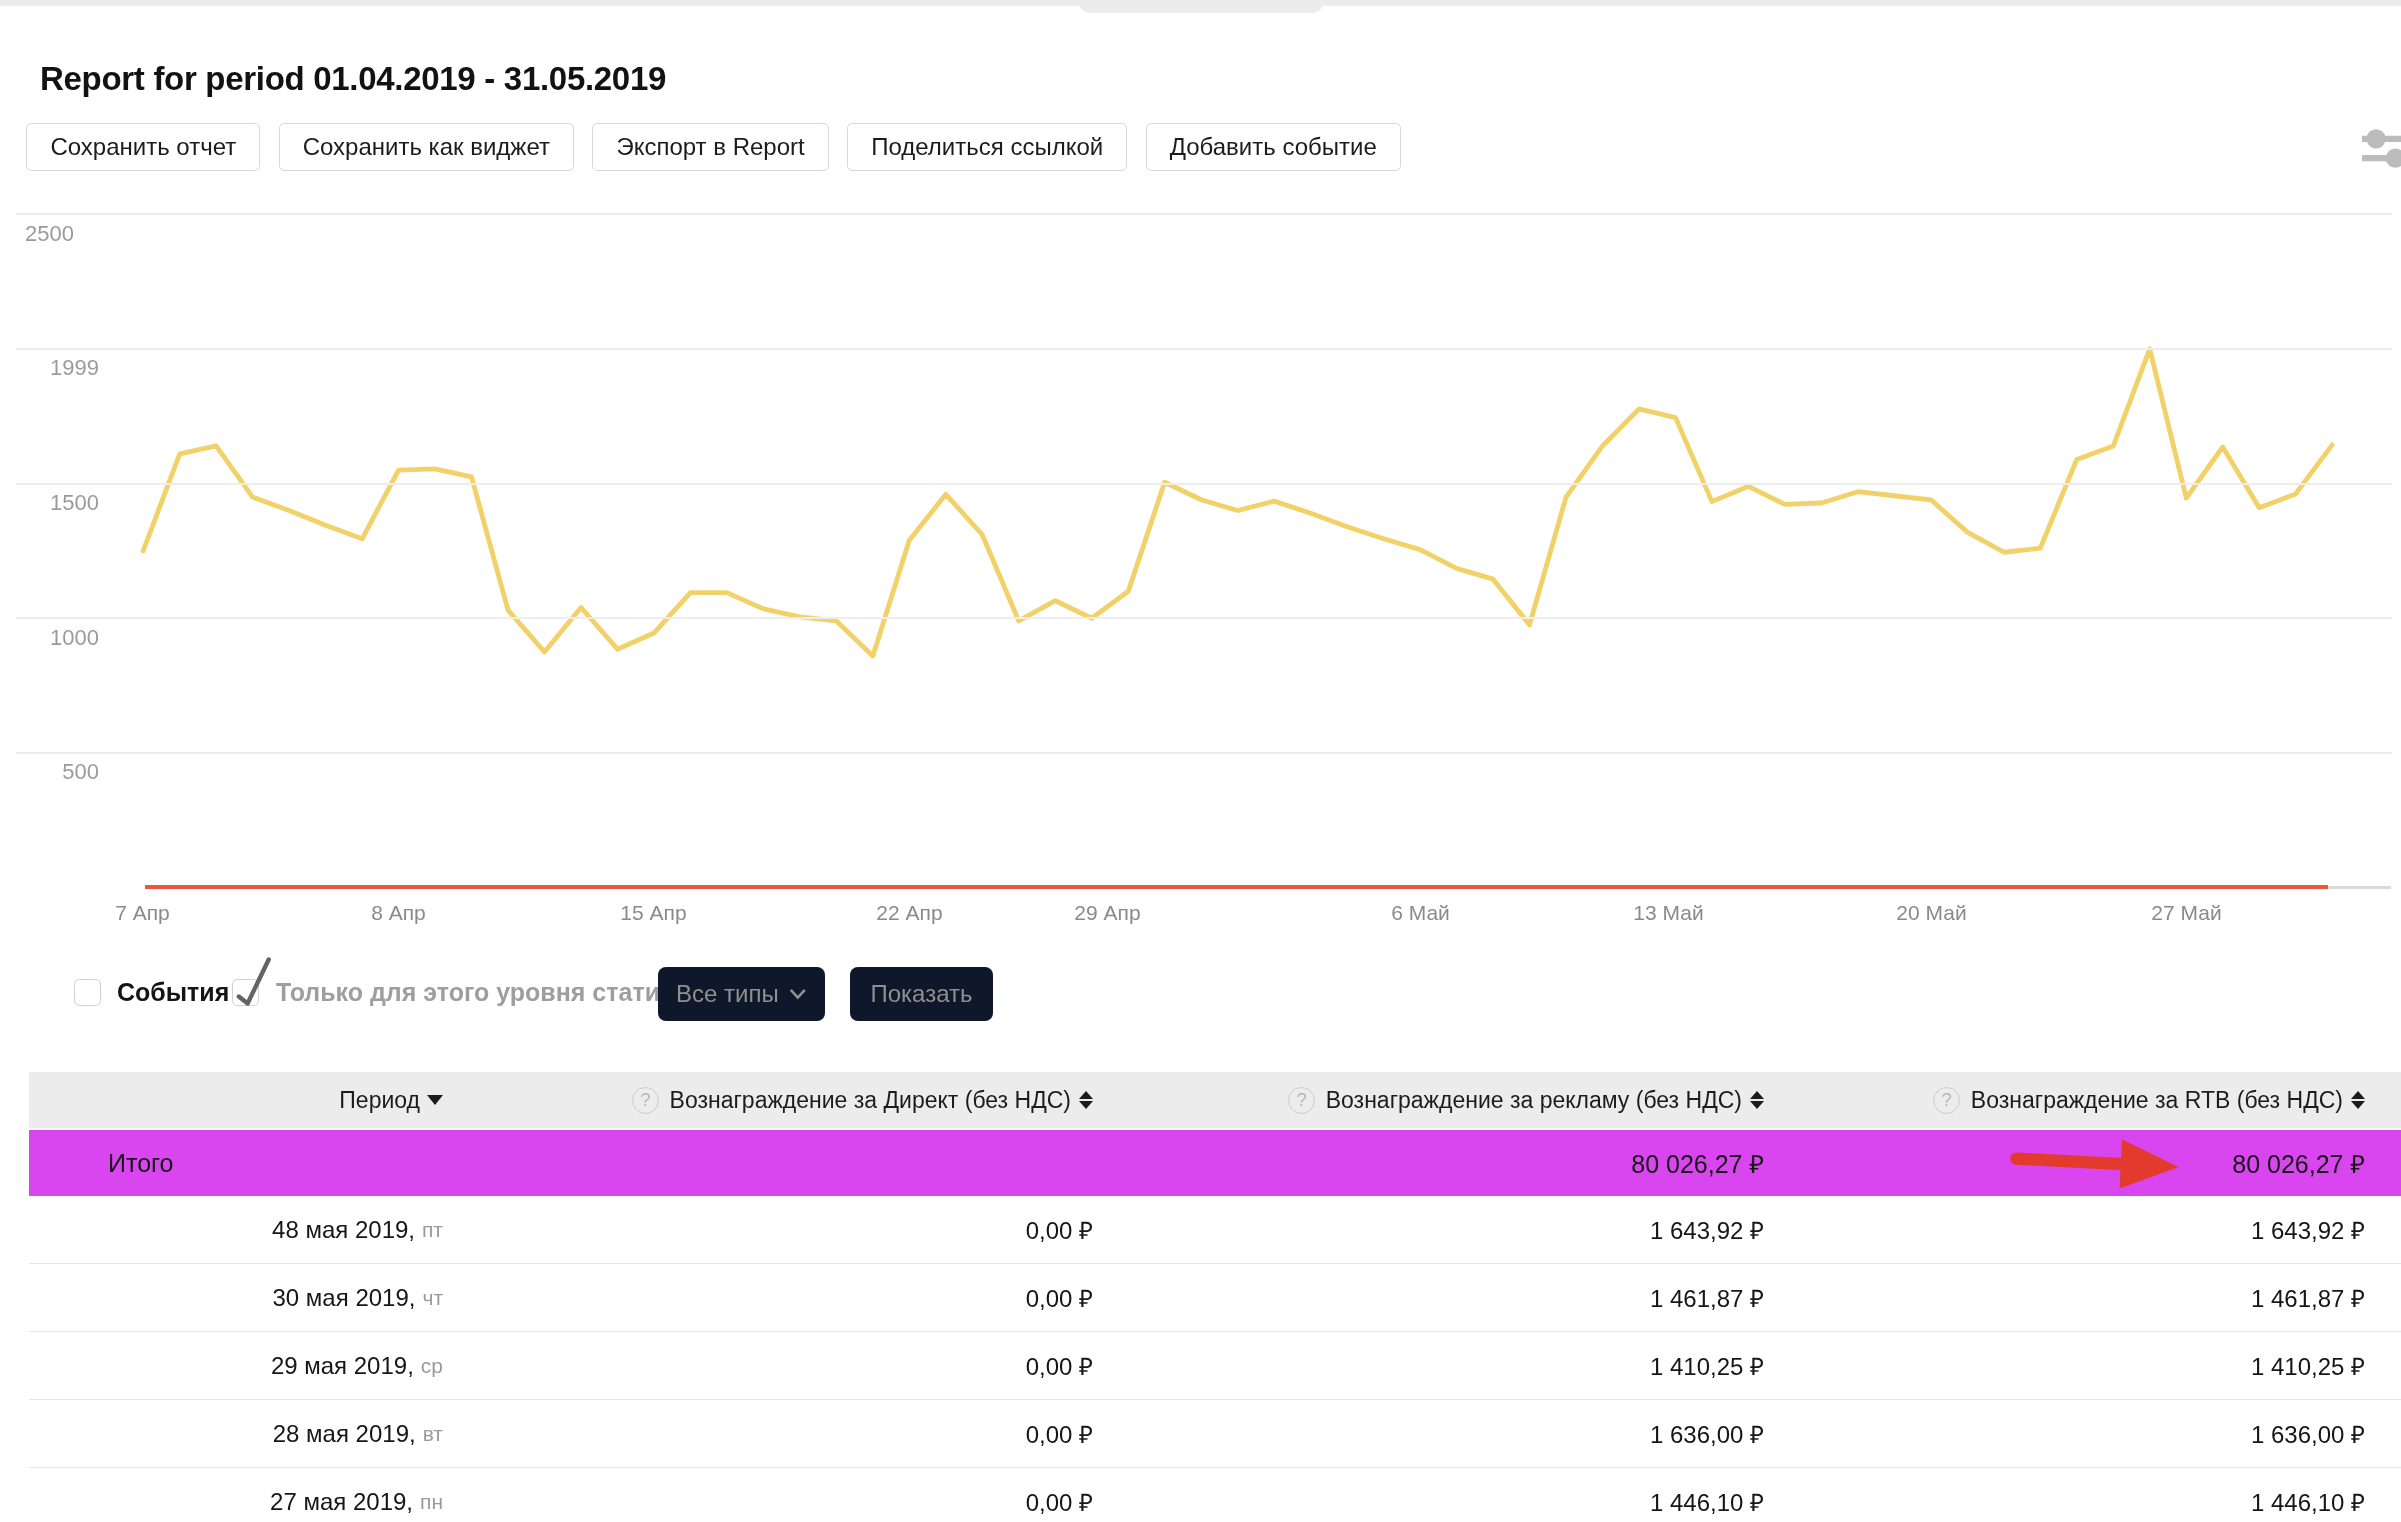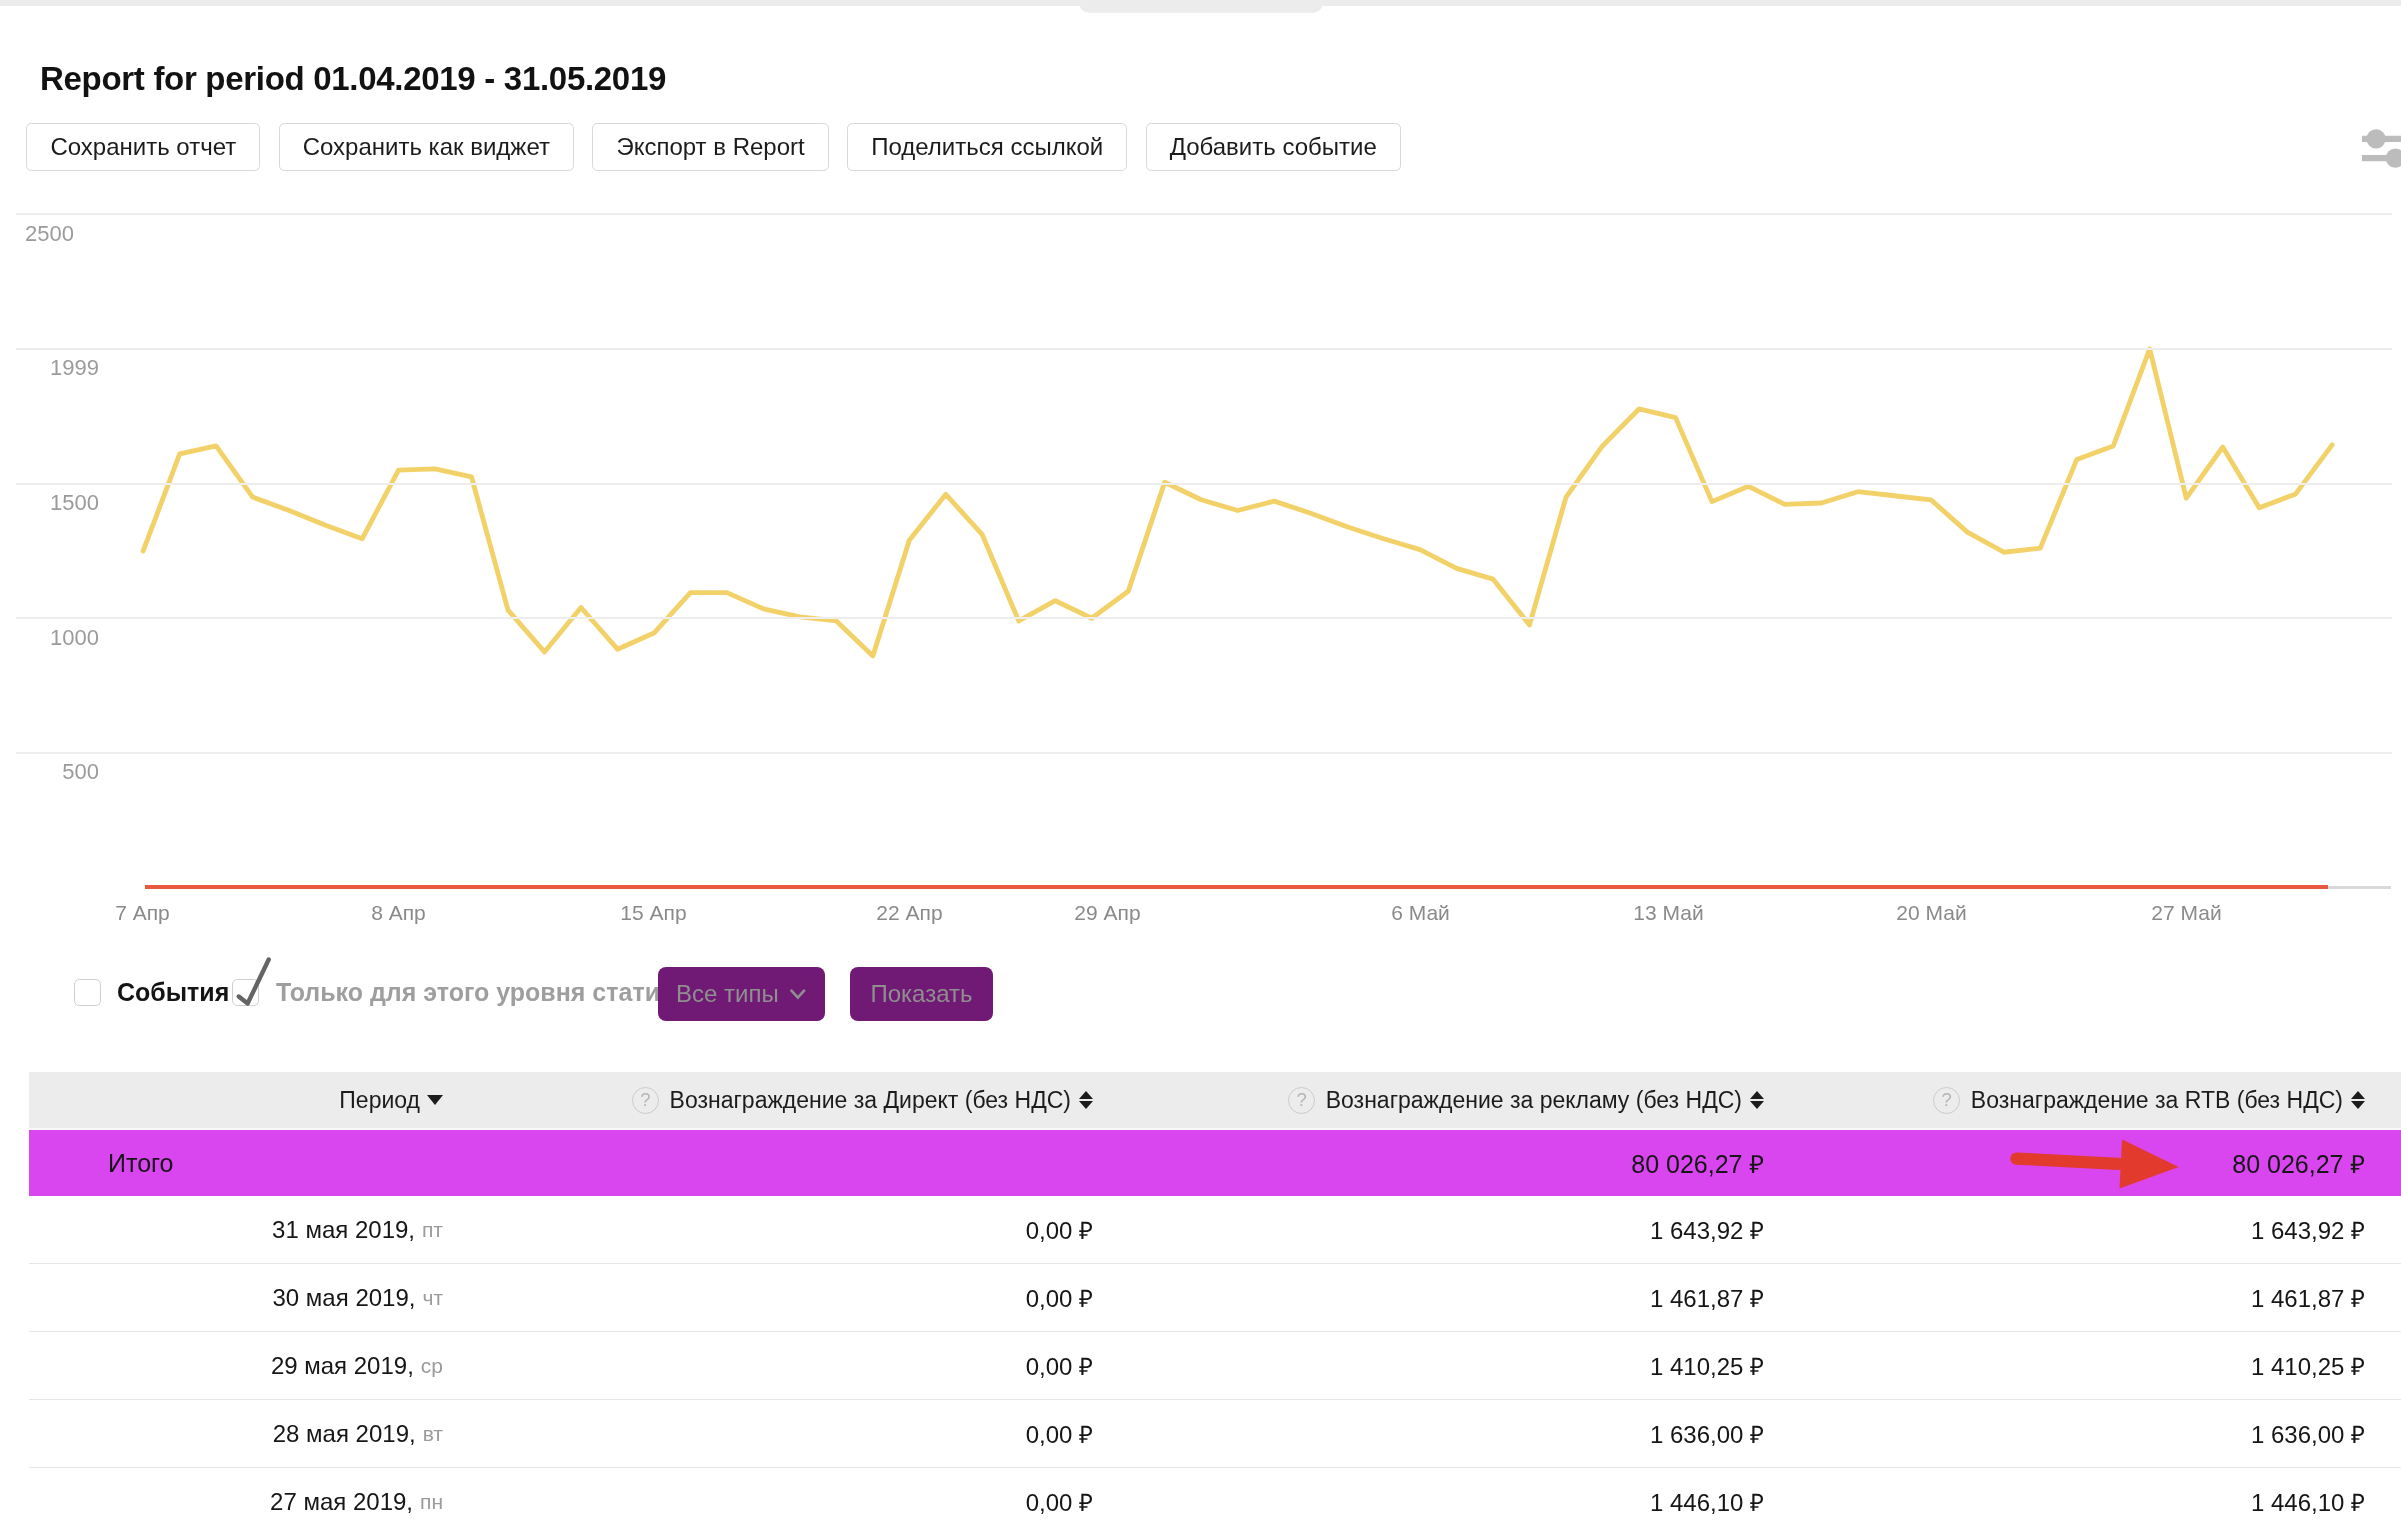--- a/index.html
+++ b/index.html
@@ -25,21 +25,21 @@
   .ytick { position:absolute; left:0; width:99px; text-align:right; font-size:22px; color:#9b9b9b; }
   .chart svg.plot { position:absolute; left:0; top:0; }
   .axis-selected { position:absolute; top:683px; left:145px; width:2183px; height:4.4px; background:#e8583c; }
   .axis-rest     { position:absolute; top:684px; left:2328px; width:63px; height:2.6px; background:#d9d9d9; }
   .xtick { position:absolute; top:699px; width:123px; text-align:center; font-size:21px; color:#8a8a8a; }
 
   
   .checkbox { position:absolute; width:27px; height:27px; background:#fff; border:1.8px solid #cfcfcf; border-radius:5.3px; }
   .ctrl-label { position:absolute; top:979px; height:27px; line-height:27px; font-size:25px;font-weight:bold; }
   .check-svg { position:absolute; left:230px; top:947px; width:44px; height:62px; pointer-events:none; }
-  .gray-btn { position:absolute; top:967px; height:54px; background:#701a75; border:none; border-radius:8px;
+  .gray-btn { position:absolute; top:967px; height:54px; background:#0f172a; border:none; border-radius:8px;
               display:flex; align-items:center; justify-content:center; gap:10.6px;
               font-family:inherit; font-size:24px; color:#8f8f8f; cursor:pointer; }
 
   
   .table { position:absolute; left:29px; top:1072px; width:2372px; }
   .trow { display:grid; grid-template-columns:414px 650px 671px 1fr; align-items:center; }
   .thead { height:56px; background:#ececec; font-size:23px; color:#1c1c1c; }
   .totals { height:68px; background:#d946ef; border-top:2.6px solid #f8f8f8; font-size:25px; position:relative; }
   .drow { height:68px; background:#fff; border-bottom:1.8px solid #e5e5e5; font-size:24px; }
   .cell-r { text-align:right; display:flex; justify-content:flex-end; align-items:center; }
@@ -163,21 +163,21 @@
     <div class="cell-r">80 026,27 ₽</div>
     <svg class="red-arrow" viewBox="0 0 208 66">
       <rect x="0" y="26" width="130" height="14" rx="7" fill="#E23A2C"></rect>
       <polygon points="126,5 126,61 192,33" fill="#E23A2C"></polygon>
     </svg>
   </div>
 
   <div id="table-body">
       <div class="trow drow">
         <div class="cell-r">
-          <span>31 мая 2019,</span>
+          <span>48 мая 2019,</span>
           <span class="weekday">пт</span>
         </div>
         <div class="cell-r">0,00 ₽</div>
         <div class="cell-r">1 643,92 ₽</div>
         <div class="cell-r">1 643,92 ₽</div>
       </div>
       <div class="trow drow">
         <div class="cell-r">
           <span>30 мая 2019,</span>
           <span class="weekday">чт</span>

